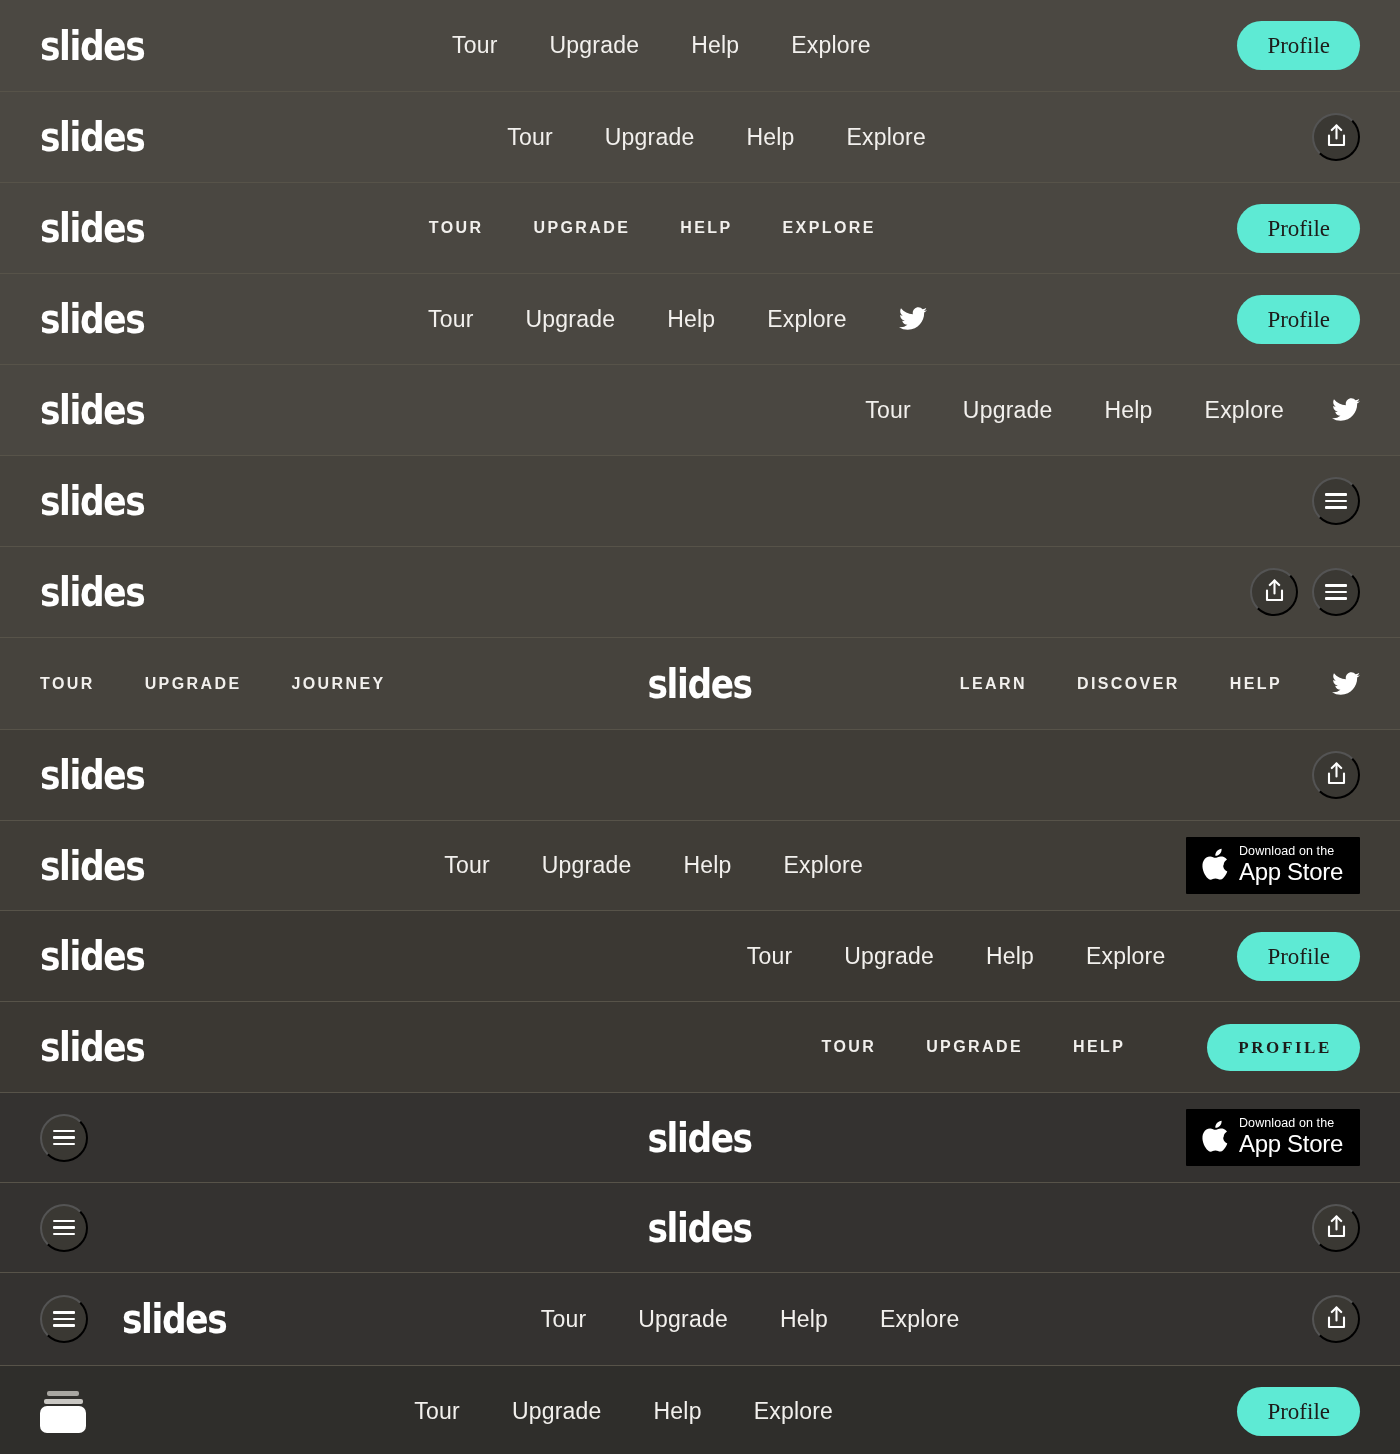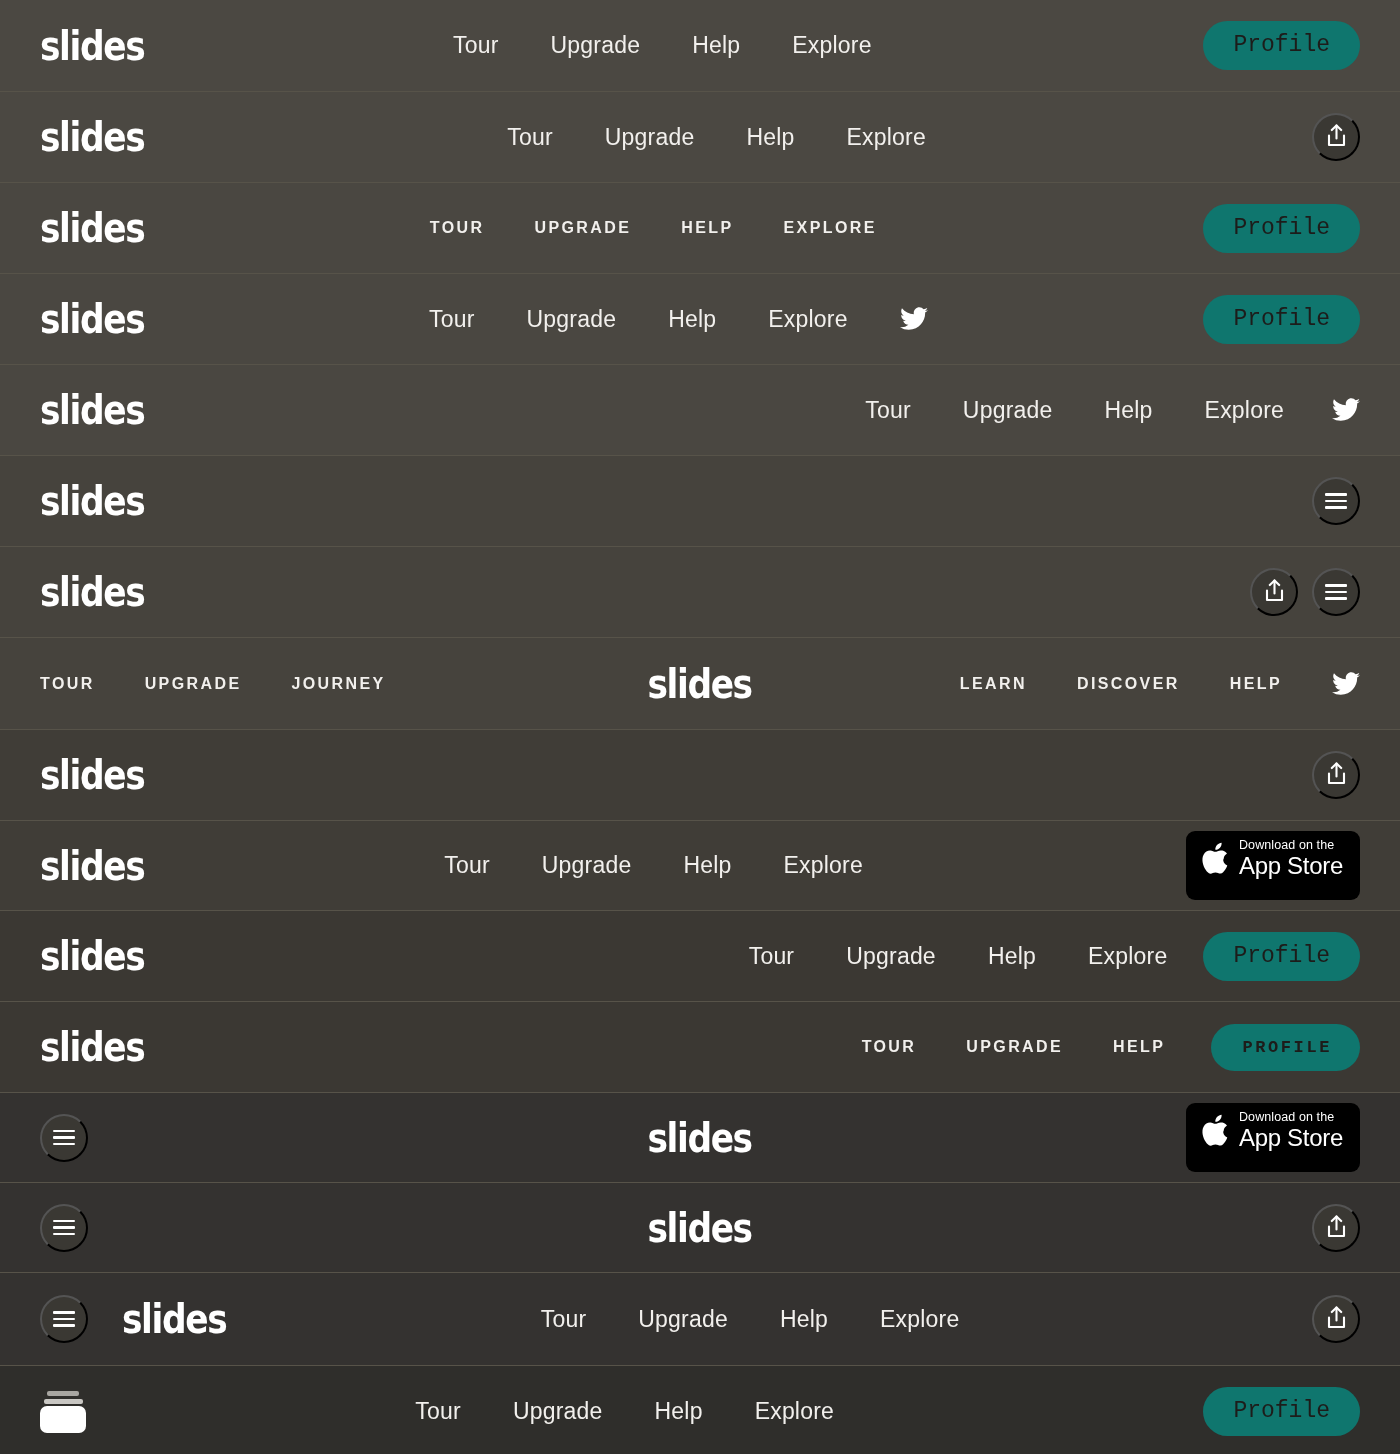--- a/index.html
+++ b/index.html
@@ -76,30 +76,31 @@
     font-weight: 700;
     letter-spacing: 2.4px;
     text-transform: uppercase;
   }
   .nav.caps .link + .link { margin-left: 42px; }
 
   .nav .tw { margin-left: 44px; display: flex; align-items: center; }
 
   
   .pill {
-    background: #0f766e;
+    background: #5eead4;
     color: #1d1c1a;
     border-radius: 999px;
     padding: 13px 30px;
     font-size: 23px;
     font-weight: 400;
     line-height: 1;
     white-space: nowrap;
     border: none;
-    font-family: Liberation Mono, monospace;
+    font-family: Liberation Serif, serif;
+    margin-left: 36px;
   }
   .pill.caps {
     font-size: 17px;
     font-weight: 700;
     letter-spacing: 2.6px;
     padding: 15px 28px 15px 31px;
   }
 
   
   .circ {
@@ -118,24 +119,24 @@
     position: absolute; left: 0; right: 0; height: 2.6px;
     background: #ffffff; border-radius: 1px;
   }
   .burger i:nth-child(1) { top: 0; }
   .burger i:nth-child(2) { top: 6.7px; }
   .burger i:nth-child(3) { top: 13.4px; }
 
   
   .appstore {
     background: #000000;
-    border-radius: 9px;
+    border-radius: 1px;
     display: flex;
     align-items: center;
-    padding: 8px 17px 22px 15px;
+    padding: 8px 17px 10px 15px;
     flex: 0 0 auto;
   }
   .appstore .apple { margin-right: 10px; display: flex; }
   .appstore .as-txt { display: flex; flex-direction: column; line-height: 1; }
   .appstore .as-small {
     color: #ffffff; font-size: 12.5px; font-weight: 400;
     letter-spacing: 0.1px; margin-bottom: 2px;
   }
   .appstore .as-big {
     color: #ffffff; font-size: 24px; font-weight: 400; letter-spacing: -0.3px;

